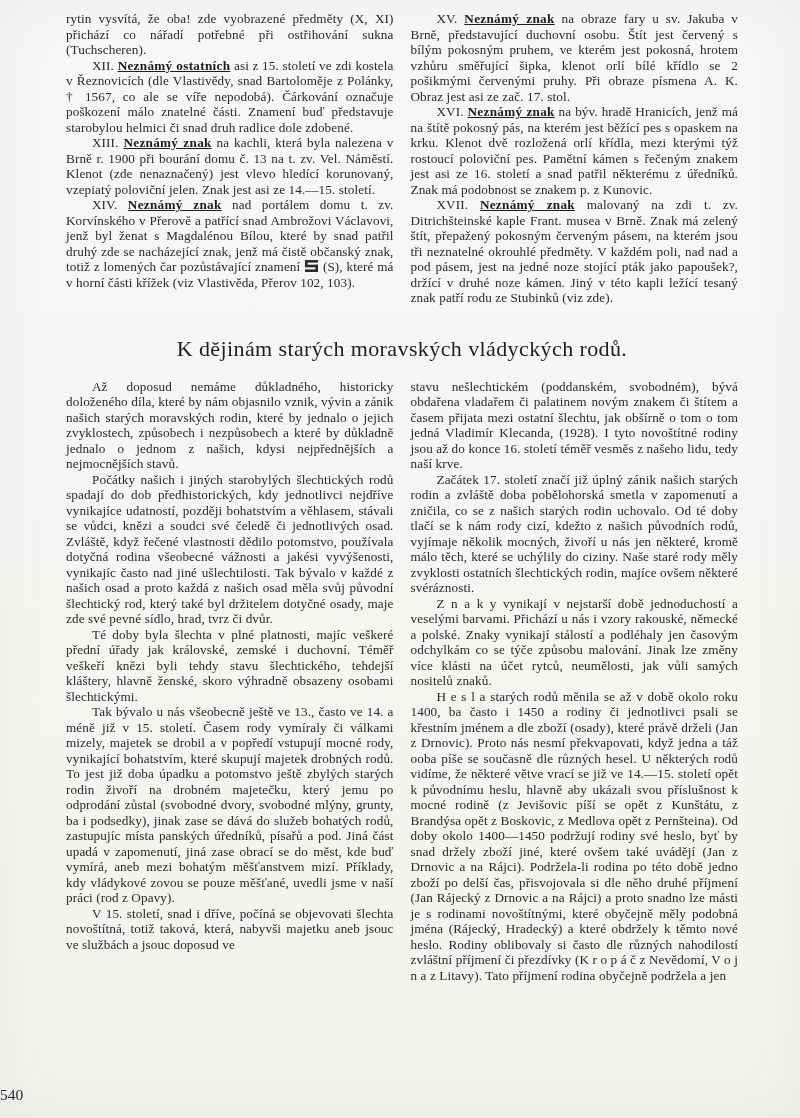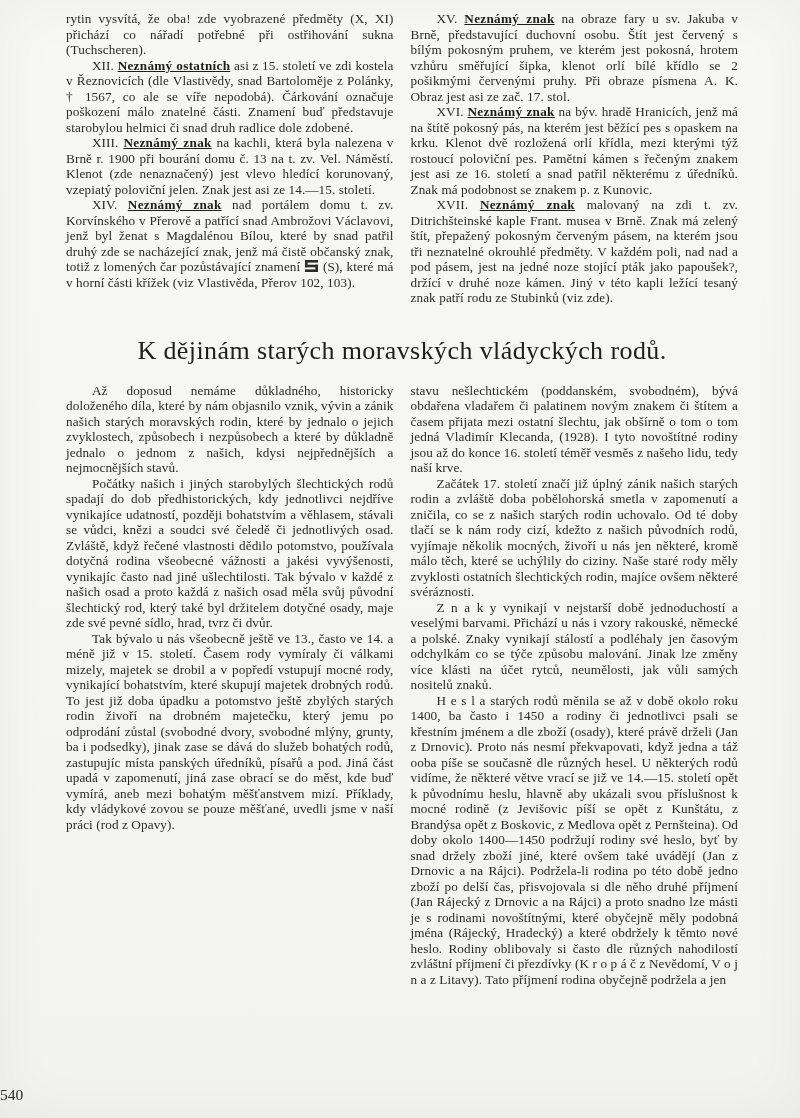--- a/index.html
+++ b/index.html
@@ -22,21 +22,21 @@
     font-size: 13.2px; line-height: 15.5px;
     text-align: justify;
     hyphens: auto; -webkit-hyphens: auto;
     letter-spacing: 0.1px;
   }
   .col p { margin: 0; text-indent: 26px; }
   .col p.noindent { text-indent: 0; }
   .col b { font-weight: bold; color: #1d1d1d; letter-spacing: 0.3px; text-decoration: underline; }
   .title {
     margin: 30px 0 17px 0;
-    font-size: 26px; font-weight: 400;
+    font-size: 22px; font-weight: 400;
     text-align: center; letter-spacing: 0.4px;
     color: #1e1e1e;
   }
   .sglyph { fill: #2b2b2b; vertical-align: -1px; margin: 0 1px; }
   .page-number {
     position: absolute; left: 0; right: 0; bottom: 14px;
     text-align: left; font-size: 15.5px; color: #2a2a2a;
   }
 </style>
 </head>
@@ -63,21 +63,23 @@
       <p><span>XVII. </span><b>Neznámý znak</b><span> malovaný na zdi t. zv. Ditrichšteinské kaple Frant. musea v Brně. Znak má zelený štít, přepažený pokosným červeným pásem, na kterém jsou tři neznatelné okrouhlé předměty. V každém poli, nad nad a pod pásem, jest na jedné noze stojící pták jako papoušek?, držící v druhé noze kámen. Jiný v této kapli ležící tesaný znak patří rodu ze Stubinků (viz zde).</span></p>
     </div>
   </section>
 
   <h1 class="title">K dějinám starých moravských vládyckých rodů.</h1>
 
   <section class="cols">
     <div class="col">
       <p>Až doposud nemáme důkladného, historicky doloženého díla, které by nám objasnilo vznik, vývin a zánik našich starých moravských rodin, které by jednalo o jejich zvyklostech, způsobech i nezpůsobech a které by důkladně jednalo o jednom z našich, kdysi nejpřednějších a nejmocnějších stavů.</p>
       <p>Počátky našich i jiných starobylých šlechtických rodů spadají do dob předhistorických, kdy jednotlivci nejdříve vynikajíce udatností, později bohatstvím a věhlasem, stávali se vůdci, knězi a soudci své čeledě či jednotlivých osad. Zvláště, když řečené vlastnosti dědilo potomstvo, používala dotyčná rodina všeobecné vážnosti a jakési vyvýšenosti, vynikajíc často nad jiné ušlechtilosti. Tak bývalo v každé z našich osad a proto každá z našich osad měla svůj původní šlechtický rod, který také byl držitelem dotyčné osady, maje zde své pevné sídlo, hrad, tvrz či dvůr.</p>
+      <p>Té doby byla šlechta v plné platnosti, majíc veškeré přední úřady jak královské, zemské i duchovní. Téměř veškeří knězi byli tehdy stavu šlechtického, tehdejší kláštery, hlavně ženské, skoro výhradně obsazeny osobami šlechtickými.</p>
       <p>Tak bývalo u nás všeobecně ještě ve 13., často ve 14. a méně již v 15. století. Časem rody vymíraly či válkami mizely, majetek se drobil a v popředí vstupují mocné rody, vynikající bohatstvím, které skupují majetek drobných rodů. To jest již doba úpadku a potomstvo ještě zbylých starých rodin živoří na drobném majetečku, který jemu po odprodání zůstal (svobodné dvory, svobodné mlýny, grunty, ba i podsedky), jinak zase se dává do služeb bohatých rodů, zastupujíc místa panských úředníků, písařů a pod. Jiná část upadá v zapomenutí, jiná zase obrací se do měst, kde buď vymírá, aneb mezi bohatým měšťanstvem mizí. Příklady, kdy vládykové zovou se pouze měšťané, uvedli jsme v naší práci (rod z Opavy).</p>
+      <p>V 15. století, snad i dříve, počíná se objevovati šlechta novoštítná, totiž taková, která, nabyvši majetku aneb jsouc ve službách a jsouc doposud ve</p>
     </div>
     <div class="col">
       <p class="noindent">stavu nešlechtickém (poddanském, svobodném), bývá obdařena vladařem či palatinem novým znakem či štítem a časem přijata mezi ostatní šlechtu, jak obšírně o tom o tom jedná Vladimír Klecanda, (1928). I tyto novoštítné rodiny jsou až do konce 16. století téměř vesměs z našeho lidu, tedy naší krve.</p>
       <p>Začátek 17. století značí již úplný zánik našich starých rodin a zvláště doba pobělohorská smetla v zapomenutí a zničila, co se z našich starých rodin uchovalo. Od té doby tlačí se k nám rody cizí, kdežto z našich původních rodů, vyjímaje několik mocných, živoří u nás jen některé, kromě málo těch, které se uchýlily do ciziny. Naše staré rody měly zvyklosti ostatních šlechtických rodin, majíce ovšem některé svéráznosti.</p>
       <p>Z n a k y vynikají v nejstarší době jednoduchostí a veselými barvami. Přichází u nás i vzory rakouské, německé a polské. Znaky vynikají stálostí a podléhaly jen časovým odchylkám co se týče způsobu malování. Jinak lze změny více klásti na účet rytců, neumělosti, jak vůli samých nositelů znaků.</p>
       <p>H e s l a starých rodů měnila se až v době okolo roku 1400, ba často i 1450 a rodiny či jednotlivci psali se křestním jménem a dle zboží (osady), které právě drželi (Jan z Drnovic). Proto nás nesmí překvapovati, když jedna a táž ooba píše se současně dle různých hesel. U některých rodů vidíme, že některé větve vrací se již ve 14.—15. století opět k původnímu heslu, hlavně aby ukázali svou příslušnost k mocné rodině (z Jevišovic píší se opět z Kunštátu, z Brandýsa opět z Boskovic, z Medlova opět z Pernšteina). Od doby okolo 1400—1450 podržují rodiny své heslo, byť by snad držely zboží jiné, které ovšem také uvádějí (Jan z Drnovic a na Rájci). Podržela-li rodina po této době jedno zboží po delší čas, přisvojovala si dle něho druhé příjmení (Jan Rájecký z Drnovic a na Rájci) a proto snadno lze másti je s rodinami novoštítnými, které obyčejně měly podobná jména (Rájecký, Hradecký) a které obdržely k těmto nové heslo. Rodiny oblibovaly si často dle různých nahodilostí zvláštní příjmení či přezdívky (K r o p á č z Nevědomí, V o j n a z Litavy). Tato příjmení rodina obyčejně podržela a jen</p>
     </div>
   </section>
 
   <div class="page-number">540</div>

